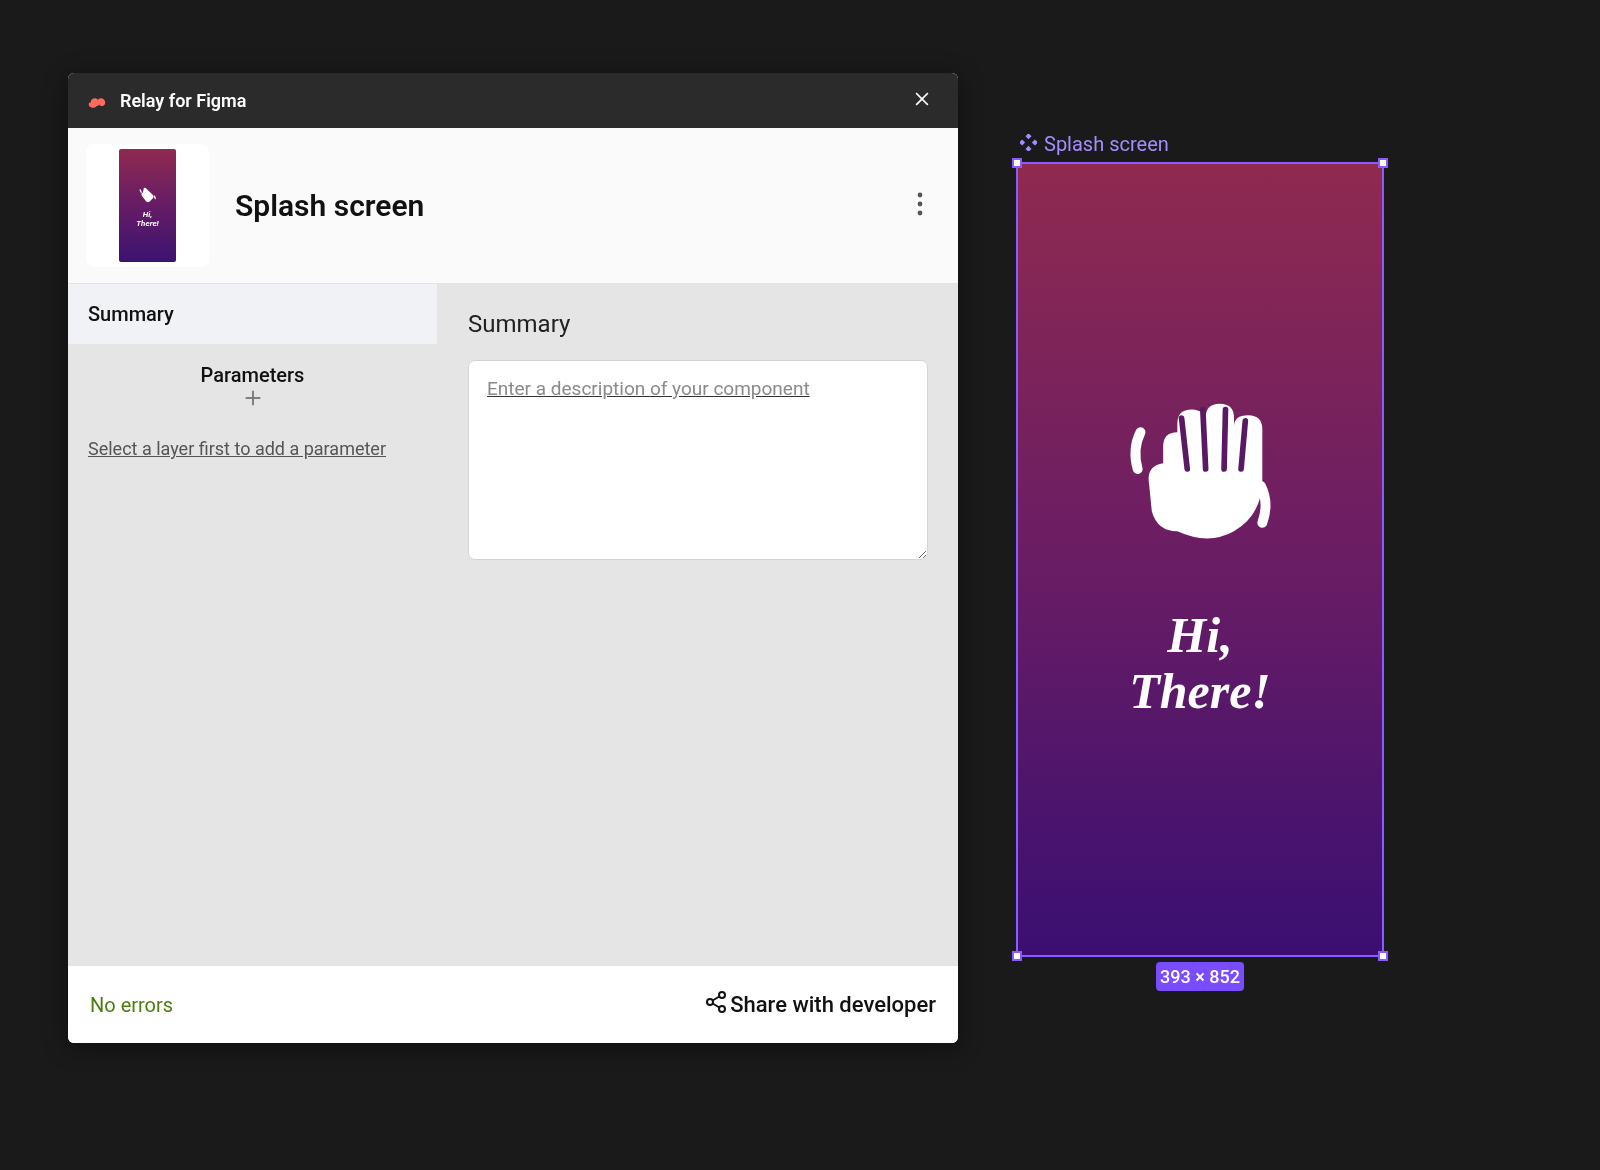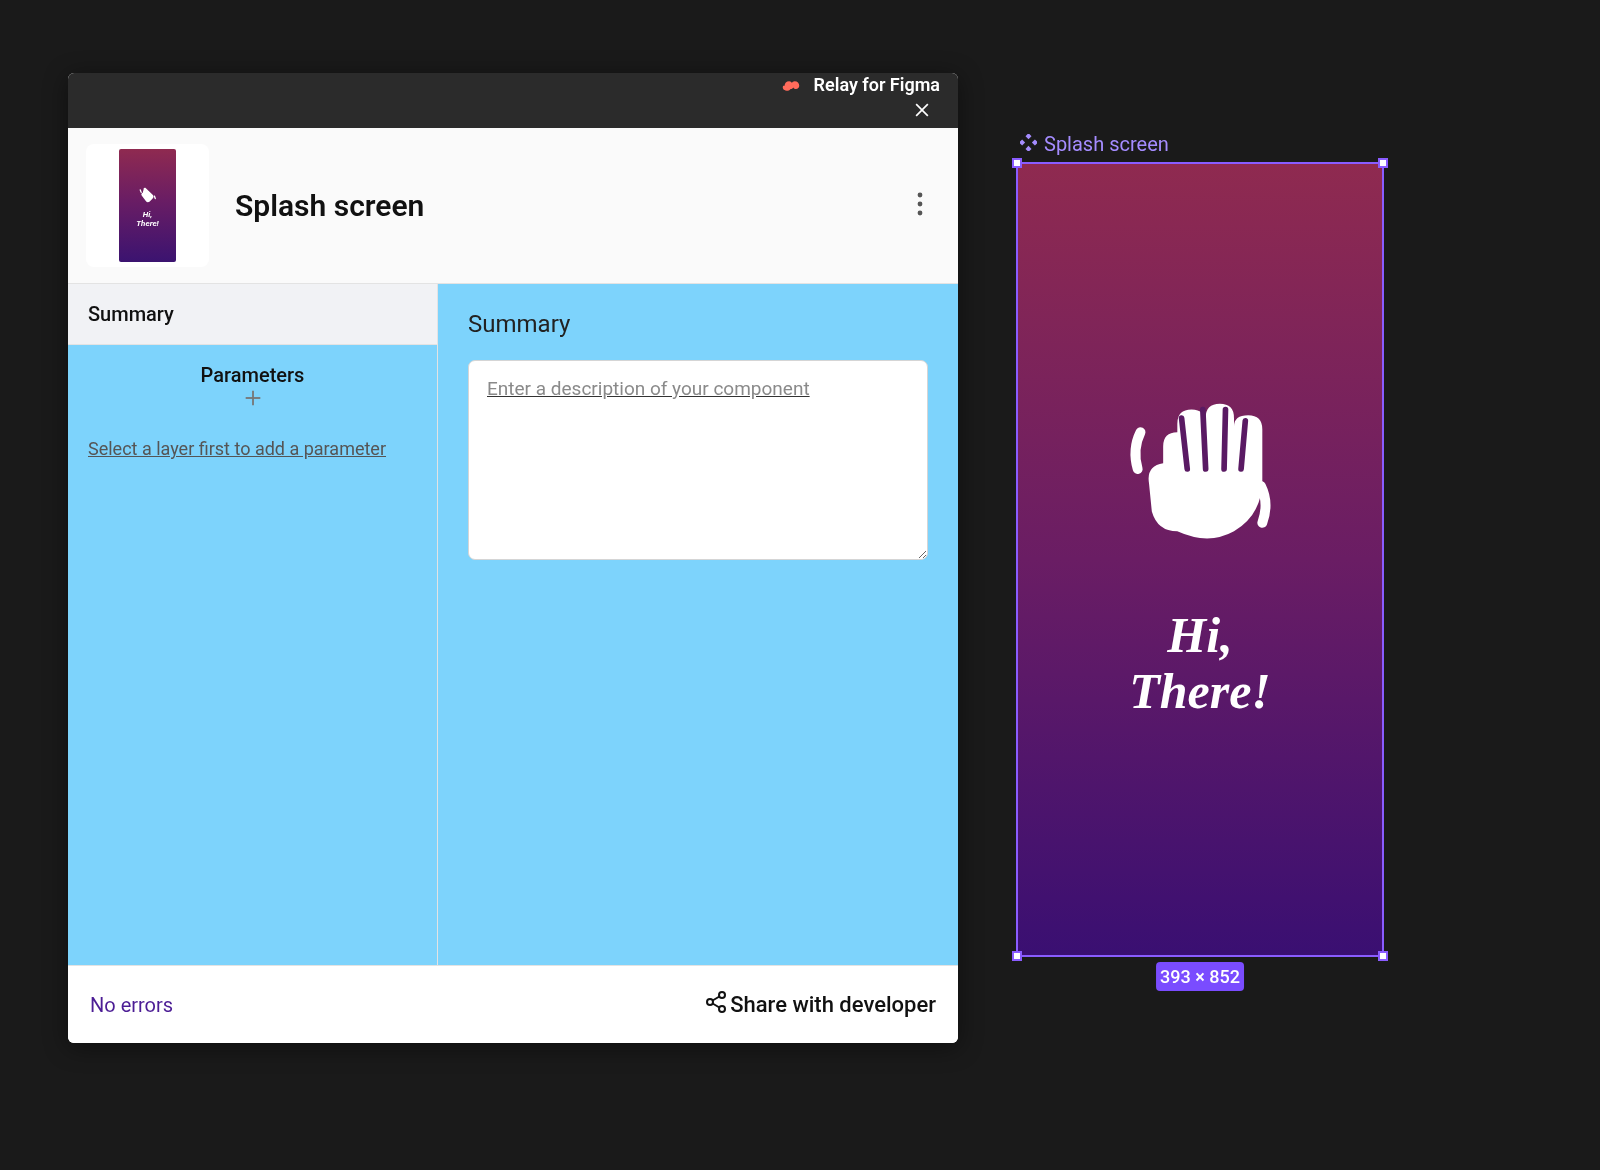--- a/index.html
+++ b/index.html
@@ -24,24 +24,23 @@
     display: flex;
     flex-direction: column;
     overflow: hidden;
   }
 
   
   .titlebar {
     height: 55px;
     background: #2b2b2b;
     display: flex;
-    align-items: flex-end;
+    align-items: center;
     padding: 0 18px 0 18px;
     color: #fff;
-    flex-direction: column;
   }
   .titlebar .brand {
     display: flex;
     align-items: center;
     gap: 12px;
     font-size: 18px;
     font-weight: 600;
   }
   .brand-icon {
     width: 22px; height: 22px;
@@ -107,21 +106,21 @@
     cursor: pointer;
     color: #555;
   }
   .overflow-btn svg { width: 6px; height: 24px; }
 
   
   .body {
     flex: 1;
     display: flex;
     min-height: 0;
-    background: #7dd3fc;
+    background: #e5e5e5;
   }
   .sidebar {
     width: 388px;
     border-right: 1px solid #e3e3e3;
     display: flex;
     flex-direction: column;
   }
   .side-item {
     padding: 18px 20px;
     font-size: 20px;
@@ -177,21 +176,21 @@
   .footer {
     height: 78px;
     border-top: 1px solid #e3e3e3;
     display: flex;
     align-items: center;
     padding: 0 22px;
     background: #fff;
   }
   .footer .status {
     font-size: 20px;
-    color: #4c1d95;
+    color: #4d7c0f;
   }
   .footer .spacer { flex: 1; }
   .share {
     display: flex;
     align-items: center;
     gap: 2px;
     font-size: 22px;
     font-weight: 500;
     color: #111;
     cursor: pointer;

